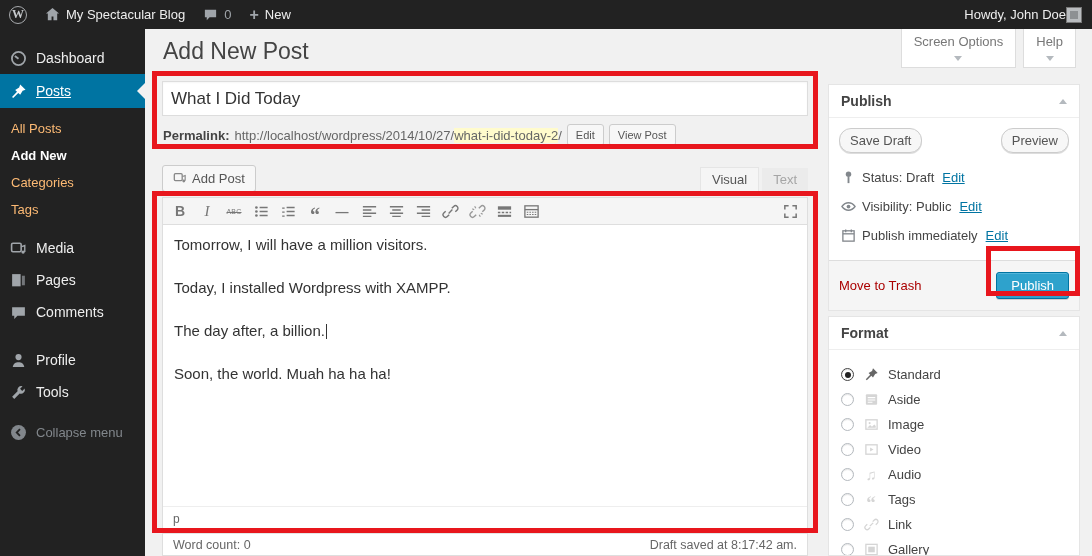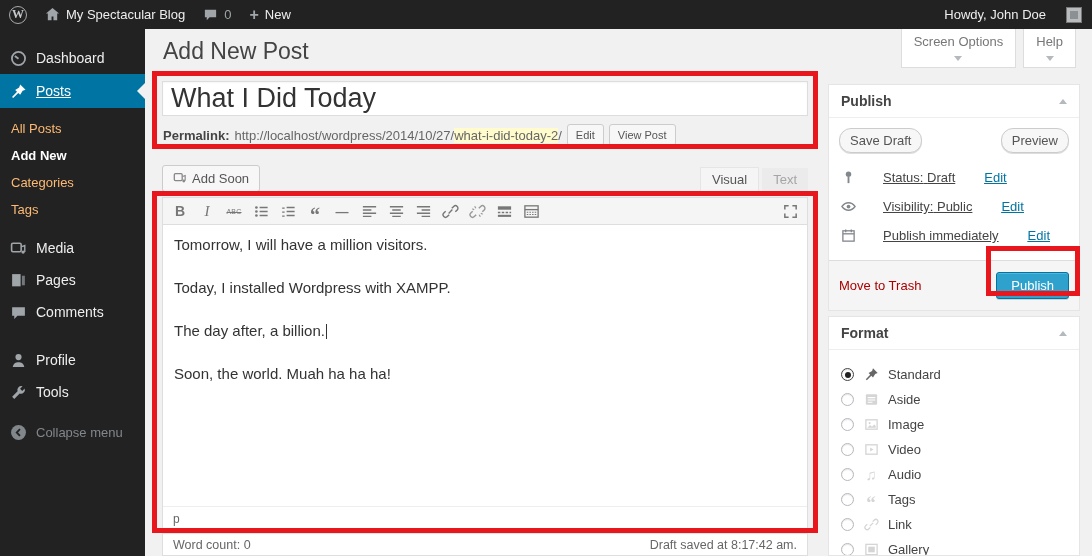--- a/index.html
+++ b/index.html
@@ -15,21 +15,21 @@
   .adminbar { position:absolute; top:0; left:0; right:0; height:29px; background:#222;
     color:#eee; display:flex; align-items:center; z-index:50; }
   .ab-item { display:flex; align-items:center; gap:6px; padding:0 9px; height:29px;
     font-size:13px; color:#eee; cursor:pointer; }
   .wp-logo { width:18px; height:18px; border-radius:50%; border:1px solid #a7aaad;
     color:#c7cacd; font-family:"Liberation Serif",serif; font-weight:bold; font-size:12px;
     display:flex; align-items:center; justify-content:center; }
   .ab-icon svg { width:15px; height:15px; color:#a0a5aa; display:block; }
   .ab-count { color:#a0a5aa; }
   .ab-plus { color:#a0a5aa; font-size:16px; font-weight:bold; line-height:1; }
-  .ab-right { margin-left:auto; display:flex; align-items:center; gap:20px; padding-right:10px; }
+  .ab-right { margin-left:auto; display:flex; align-items:center; gap:0; padding-right:10px; }
   .avatar { width:16px; height:16px; background:#b9bcbf; border:1px solid #777;
     display:flex; align-items:center; justify-content:center; }
   .avatar-inner { width:8px; height:8px; background:#8d9093; }
 
   
   .sidebar { position:absolute; top:29px; left:0; width:145px; bottom:0; background:#222;
     padding-top:13px; }
   .menu-item { display:flex; align-items:center; gap:9px; padding-left:10px; height:32px;
     font-size:14px; color:#eee; cursor:pointer; position:relative; }
   .menu-item svg { width:17px; height:17px; color:#a0a5aa; flex:0 0 auto; }
@@ -56,21 +56,21 @@
     border-right:4px solid transparent; border-top:5px solid #b4b9be; }
 
   
   .red-rect { position:absolute; border:5px solid #e8161d; z-index:60; pointer-events:none; }
   #rect-title   { left:152px; top:71px;  width:666px; height:78px;  }
   #rect-editor  { left:152px; top:191px; width:666px; height:342px; }
   #rect-publish { left:986px; top:246px; width:94px;  height:50px;  }
 
   
   .title-input { position:absolute; left:162px; top:81px; width:646px; height:35px;
-    border:1px solid #ddd; background:#fff; font-family:inherit; font-size:27px;
+    border:1px solid #ddd; background:#fff; font-family:inherit; font-size:17px;
     color:#333; padding:2px 8px; box-shadow:inset 0 1px 2px rgba(0,0,0,.04); }
   .permalink { position:absolute; left:163px; top:123px; height:24px; display:flex;
     align-items:center; font-size:13px; color:#666; white-space:nowrap; }
   .permalink strong { color:#444; margin-right:5px; }
   .slug { background:#fffbcc; }
   .small-btn { margin-left:5px; background:#f7f7f7; border:1px solid #ccc; border-radius:3px;
     font-size:11px; color:#555; padding:2px 8px; line-height:1.5; cursor:pointer;
     font-family:inherit; box-shadow:0 1px 0 #ddd; }
 
   
@@ -120,22 +120,22 @@
     display:flex; justify-content:space-between; align-items:center;
     border-bottom:1px solid #eee; cursor:pointer; }
   .caret-up { width:0; height:0; border-left:4px solid transparent;
     border-right:4px solid transparent; border-bottom:5px solid #b4b9be; }
   #publish-box { top:84px; }
   .publish-body { padding:10px; }
   .minor-actions { display:flex; justify-content:space-between; margin-bottom:10px; }
   .btn-secondary { background:#f7f7f7; border:1px solid #ccc; border-radius:12px;
     color:#555; font-size:13px; padding:4px 10px; cursor:pointer; font-family:inherit;
     box-shadow:0 1px 0 #ddd; }
-  .misc-row { display:flex; align-items:flex-end; gap:27px; padding:7px 2px; font-size:13px;
-    color:#444;text-decoration:underline; }
+  .misc-row { display:flex; align-items:flex-end; gap:6px; padding:7px 2px; font-size:13px;
+    color:#444; }
   .misc-row svg { width:15px; height:15px; color:#82878c; flex:0 0 auto; }
   .edit-link { color:#0074a2; text-decoration:underline; margin-left:2px; cursor:pointer; }
   .major-actions { background:#f5f5f5; border-top:1px solid #ddd; height:50px;
     display:flex; justify-content:space-between; align-items:center; padding:0 10px; }
   .trash-link { color:#a00; font-size:13px; cursor:pointer; }
   .btn-primary { background:#2ea2cc; border:1px solid #0074a2; color:#fff; border-radius:3px;
     font-size:13px; padding:5px 14px; cursor:pointer; font-family:inherit;
     box-shadow:inset 0 1px 0 rgba(120,200,230,.5), 0 1px 0 rgba(0,0,0,.15); }
   #format-box { top:316px; height:240px; overflow:hidden; }
   .format-body { padding:12px 12px 0; }
@@ -281,21 +281,21 @@
     <button class="small-btn">View Post</button>
   </div>
 
   <div class="media-row">
     <div class="add-media-btn">
       <svg viewBox="0 0 16 16">
           <rect x="1.5" y="3" width="9" height="8" rx="1.3" fill="none" stroke="currentColor" stroke-width="1.5"></rect>
           <circle cx="12.3" cy="11.4" r="1.6" fill="currentColor"></circle>
           <path d="M13.9 11.2V5.2l-3 1.1" stroke="currentColor" stroke-width="1.3" fill="none"></path>
         </svg>
-      <span>Add Soon</span>
+      <span>Add Post</span>
     </div>
     <div class="editor-tabs">
       <div class="etab active">Visual</div>
       <div class="etab inactive">Text</div>
     </div>
   </div>
 
   <div class="editor-box">
     <div class="toolbar">
       <div class="ticon bold">B</div>

